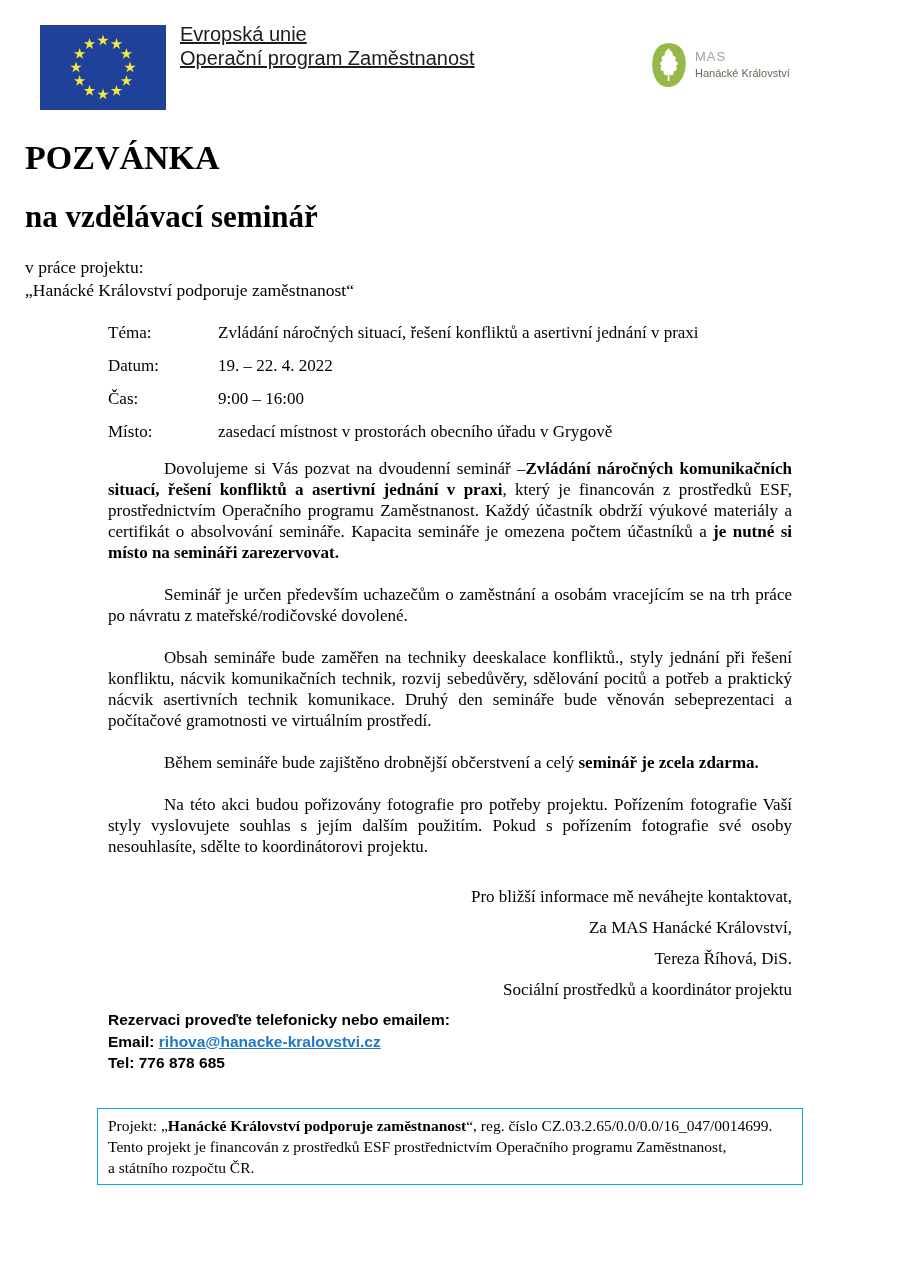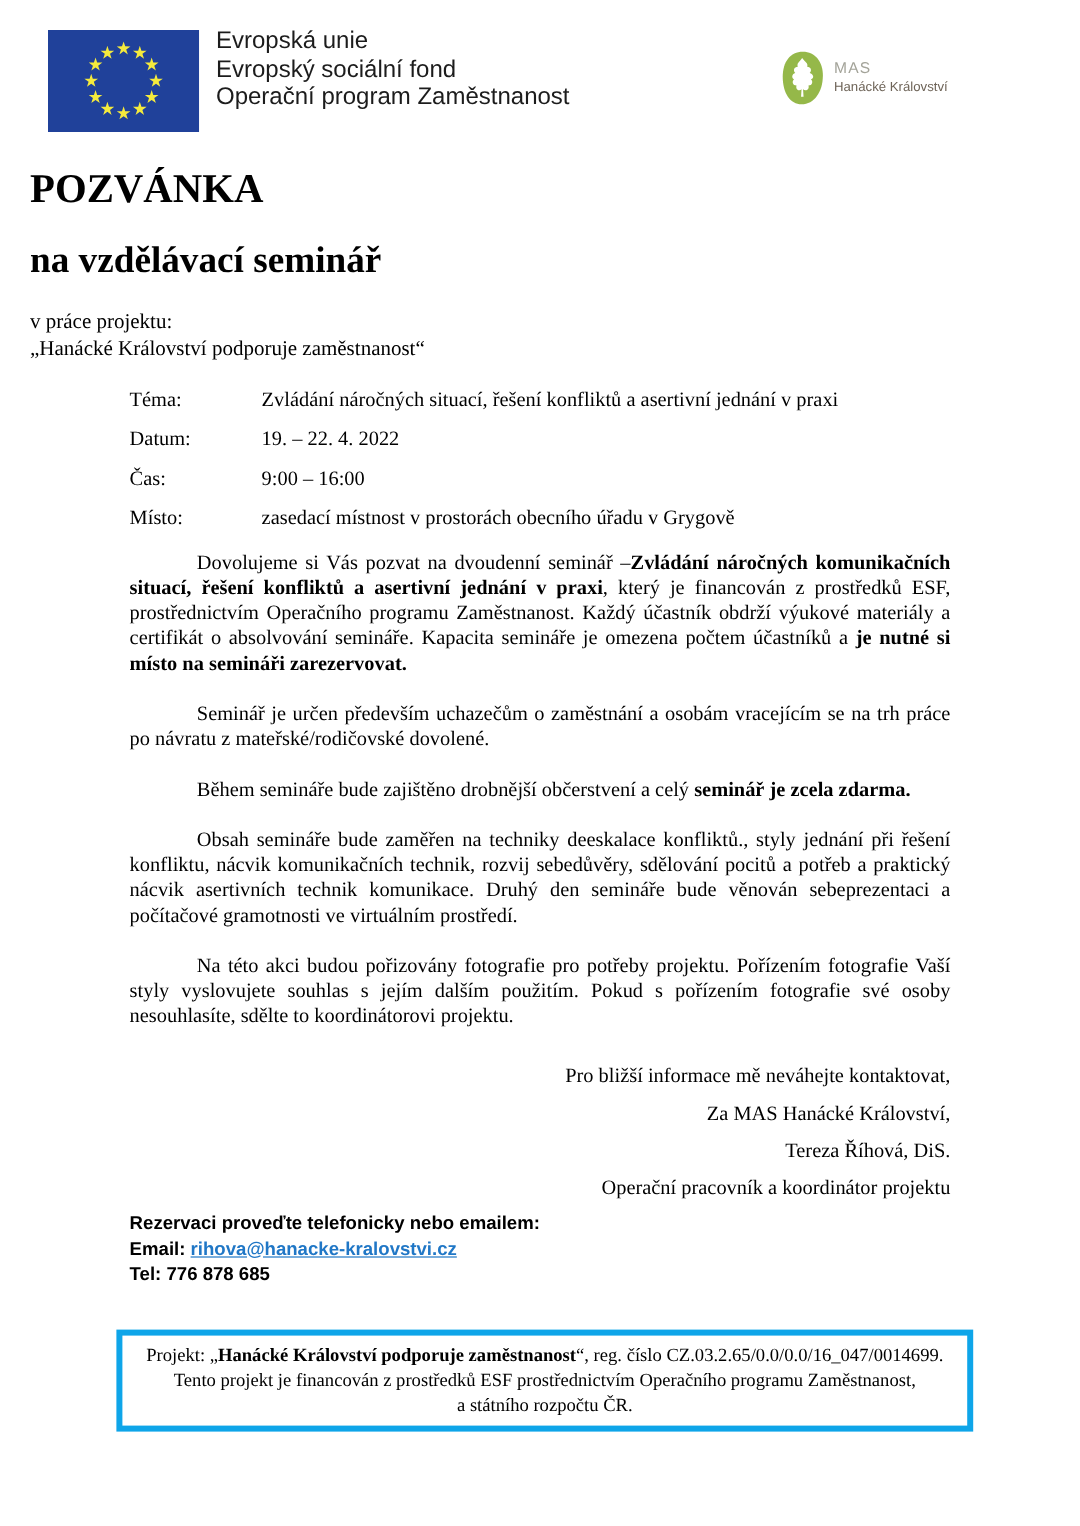--- a/index.html
+++ b/index.html
@@ -10,21 +10,21 @@
     margin: 0 auto;
     background: #ffffff;
     font-family: "Liberation Serif", serif;
     color: #000;
     overflow: hidden;
   }
 
   
   .eu-logo { position: absolute; left: 40px; top: 17px; display: flex; gap: 14px; align-items: flex-start; }
   .eu-flag { display: block; margin-top: 8px; }
-  .eu-text { margin-top: 6px; font-family: "Liberation Sans", sans-serif; font-size: 20px; line-height: 23.5px; color: #1c1c1c; }
+  .eu-text { margin-top: 6px; font-family: "Liberation Sans", sans-serif; font-size: 20px; line-height: 23.5px; color: #1c1c1c; text-decoration: underline; }
 
   .mas-logo { position: absolute; left: 650px; top: 42px; display: flex; align-items: center; gap: 7px; }
   .mas-text { font-family: "Liberation Sans", sans-serif; }
   .mas-top { font-size: 13px; letter-spacing: 1px; color: #a3a399; line-height: 15px; }
   .mas-bottom { font-size: 11px; color: #6e6458; line-height: 18px; }
 
   
   .title-block { position: absolute; left: 12px; top: 138px; width: 100%; text-align: left; padding-left: 13px; }
   .title-line1 { font-size: 34px; font-weight: bold; line-height: 40px; margin: 0; }
   .title-line2 { font-size: 31px; font-weight: bold; line-height: 38px; margin: 20px 0 0 0; }
@@ -46,22 +46,22 @@
   .contact { position: absolute; left: 108px; right: 108px; top: 886px; text-align: right; font-size: 17px; }
   .contact div { line-height: 21px; margin-bottom: 10px; }
 
   
   .reservation { position: absolute; left: 108px; top: 1009px; font-family: "Liberation Sans", sans-serif; font-weight: bold; font-size: 15.5px; line-height: 21.5px; }
   .email-link { color: #2077c6; text-decoration: underline; }
 
   
   .footer-box {
     position: absolute; left: 97px; top: 1108px; width: 684px;
-    border: 5px solid #0ea5e9; padding: 6px 10px;
-    text-align: center; font-size: 15.5px; line-height: 21px;
+    border: 1px solid #0ea5e9; padding: 6px 10px;
+    font-size: 15.5px; line-height: 21px;
   }
 </style>
 </head>
 <body>
 
 <div class="page">
 
   <div class="eu-logo">
     <svg class="eu-flag" width="126" height="85" viewBox="0 0 126 85">
       <defs>
@@ -76,21 +76,20 @@
       <use href="#star" transform="translate(76.5,65.88)"></use>
       <use href="#star" transform="translate(63,69.5)"></use>
       <use href="#star" transform="translate(49.5,65.88)"></use>
       <use href="#star" transform="translate(39.62,56)"></use>
       <use href="#star" transform="translate(36,42.5)"></use>
       <use href="#star" transform="translate(39.62,29)"></use>
       <use href="#star" transform="translate(49.5,19.12)"></use>
     </svg>
     <div class="eu-text">
       <div>Evropská unie</div>
-      <div>Evropský sociální fond</div>
       <div>Operační program Zaměstnanost</div>
     </div>
   </div>
 
   <div class="mas-logo">
     <svg width="38" height="46" viewBox="0 0 36 44">
       <path d="M18 1 C28 1 34 9 34 20 C34 33 27 43 17 43 C8 43 2 34 2 21 C2 9 8 1 18 1 Z" fill="#95b849"></path>
       <path d="M17.5 6 C15.5 9 13 10 14 13 C11 13 10 16 12 18 C9 19 9 22 11 23 C9 25 10 28 13 28 C12 31 15 33 17 31 L16.6 37 L18.6 37 L18.2 31 C20.5 33 23.5 31 22.5 28 C25.5 28 26.5 25 24.5 23 C27.5 22 26.5 19 23.5 18 C25.5 16 24.5 13 21.5 13 C22.5 10 19.5 9 17.5 6 Z" fill="#ffffff"></path>
     </svg>
     <div class="mas-text">
@@ -123,30 +122,30 @@
     </div>
     <div class="details-row">
       <div class="details-label">Místo:</div>
       <div class="details-value normal">zasedací místnost v prostorách obecního úřadu v Grygově</div>
     </div>
   </div>
 
   <div class="body-text">
     <p><span>Dovolujeme si Vás pozvat na dvoudenní seminář –</span><span class="b">Zvládání náročných komunikačních situací, řešení konfliktů a asertivní jednání v praxi</span><span>, který je financován z prostředků ESF, prostřednictvím Operačního programu Zaměstnanost. Každý účastník obdrží výukové materiály a certifikát o absolvování semináře. Kapacita semináře je omezena počtem účastníků a </span><span class="b">je nutné si místo na semináři zarezervovat.</span></p>
     <p>Seminář je určen především uchazečům o zaměstnání a osobám vracejícím se na trh práce po návratu z mateřské/rodičovské dovolené.</p>
+    <p>Obsah semináře bude zaměřen na techniky deeskalace konfliktů., styly jednání při řešení konfliktu, nácvik komunikačních technik, rozvij sebedůvěry, sdělování pocitů a potřeb a praktický nácvik asertivních technik komunikace. Druhý den semináře bude věnován sebeprezentaci a počítačové gramotnosti ve virtuálním prostředí.</p>
     <p><span>Během semináře bude zajištěno drobnější občerstvení a celý </span><span class="b">seminář je zcela zdarma.</span></p>
-    <p>Obsah semináře bude zaměřen na techniky deeskalace konfliktů., styly jednání při řešení konfliktu, nácvik komunikačních technik, rozvij sebedůvěry, sdělování pocitů a potřeb a praktický nácvik asertivních technik komunikace. Druhý den semináře bude věnován sebeprezentaci a počítačové gramotnosti ve virtuálním prostředí.</p>
     <p>Na této akci budou pořizovány fotografie pro potřeby projektu. Pořízením fotografie Vaší styly vyslovujete souhlas s jejím dalším použitím. Pokud s pořízením fotografie své osoby nesouhlasíte, sdělte to koordinátorovi projektu.</p>
   </div>
 
   <div class="contact">
     <div>Pro bližší informace mě neváhejte kontaktovat,</div>
     <div>Za MAS Hanácké Království,</div>
     <div>Tereza Říhová, DiS.</div>
-    <div>Operační pracovník a koordinátor projektu</div>
+    <div>Sociální prostředků a koordinátor projektu</div>
   </div>
 
   <div class="reservation">
     <div>Rezervaci proveďte telefonicky nebo emailem:</div>
     <div><span>Email: </span><a href="#" class="email-link">rihova@hanacke-kralovstvi.cz</a></div>
     <div>Tel: 776 878 685</div>
   </div>
 
   <div class="footer-box">
     <div><span>Projekt: „</span><span class="b">Hanácké Království podporuje zaměstnanost</span><span>“, reg. číslo CZ.03.2.65/0.0/0.0/16_047/0014699.</span></div>

